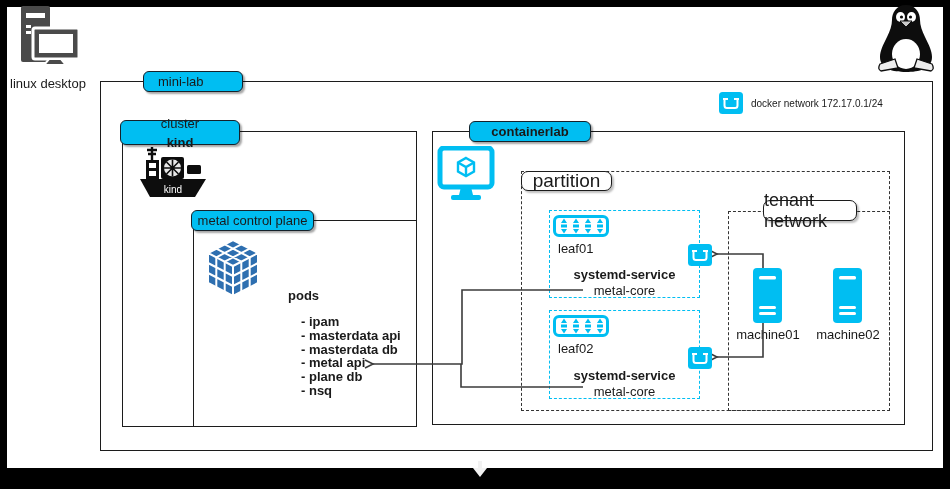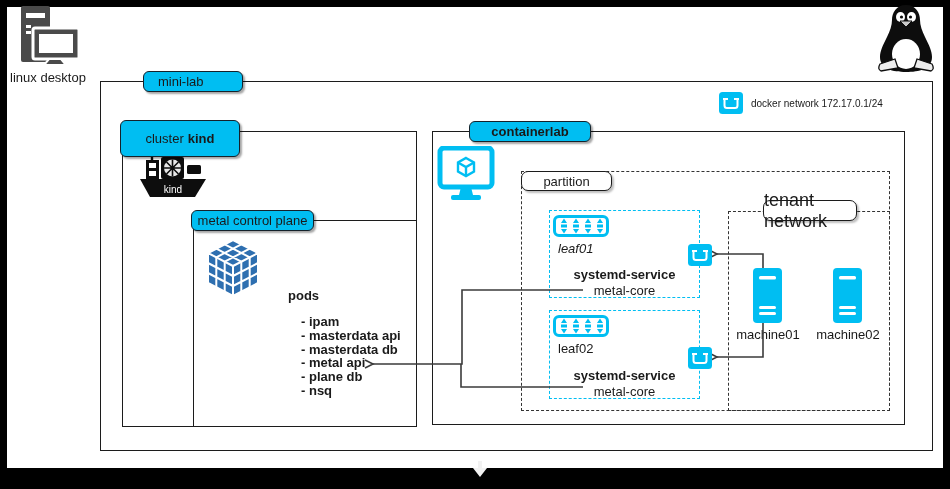--- a/index.html
+++ b/index.html
@@ -7,21 +7,21 @@
          font-family:"Liberation Sans","DejaVu Sans",sans-serif;color:#1a1a1a;}
   .abs{position:absolute;}
   #canvas{left:7px;top:7px;width:936px;height:461px;background:#fff;}
   .box{border:1.6px solid #1c1c1c;box-sizing:border-box;}
   .dash{border:1.4px dashed #333;box-sizing:border-box;}
   .cyandash{border:1.6px dashed #00bef2;box-sizing:border-box;}
   .lbl{background:#00bef2;border:1.6px solid #15222b;border-radius:6px;
        display:flex;align-items:center;justify-content:center;font-size:13px;
        box-shadow:2px 2px 2px rgba(0,0,0,.35);z-index:6;box-sizing:border-box;}
   .whitelbl{background:#fff;border:1.4px solid #1c1c1c;border-radius:7px;
-       display:flex;align-items:center;justify-content:center;font-size:13px;
+       display:flex;align-items:center;justify-content:center;font-size:19px;
        box-shadow:2px 2px 2px rgba(0,0,0,.25);z-index:6;box-sizing:border-box;}
   .txt{font-size:13px;line-height:15px;white-space:nowrap;}
   .b{font-weight:bold;}
   #pods-list div{font-size:13px;line-height:13.8px;white-space:pre;font-weight:bold;}
   svg{display:block;}
   #wires{left:0;top:0;z-index:5;pointer-events:none;}
 </style>
 </head>
 <body>
 
@@ -30,21 +30,21 @@
 
   <svg class="abs" style="left:12px;top:4px;" width="72" height="62" viewBox="0 0 72 62">
     <rect x="9" y="2" width="29" height="56" rx="2" fill="#4a4a4a"></rect>
     <rect x="14" y="9" width="19" height="5" fill="#fff"></rect>
     <rect x="14" y="21" width="5" height="3" fill="#fff"></rect>
     <rect x="14" y="27" width="5" height="3" fill="#fff"></rect>
     <rect x="21" y="24" width="46" height="31" rx="2" fill="#4a4a4a" stroke="#fff" stroke-width="3"></rect>
     <rect x="27" y="30" width="34" height="19" fill="#fff"></rect>
     <path d="M37,55 h12 l5,6 h-22 z" fill="#4a4a4a" stroke="#fff" stroke-width="2"></path>
   </svg>
-  <div class="abs txt" style="left:2px;top:70px;width:92px;text-align:center;">linux desktop</div>
+  <div class="abs txt" style="left:2px;top:76px;width:92px;text-align:center;">linux desktop</div>
 
   <svg class="abs" style="left:874px;top:2px;" width="64" height="74" viewBox="0 0 64 74">
     <path d="M32,3 c-10,0 -14,8 -14,15 c0,5 -2,11 -5,17 c-4,8 -7,14 -7,20 c0,12 13,15 26,15 c13,0 26,-3 26,-15 c0,-6 -3,-12 -7,-20 c-3,-6 -5,-12 -5,-17 c0,-7 -4,-15 -14,-15 z" fill="#0d0d0d"></path>
     <ellipse cx="32" cy="52" rx="14" ry="15" fill="#fff"></ellipse>
     <ellipse cx="26.5" cy="15" rx="4.5" ry="5" fill="#fff"></ellipse>
     <ellipse cx="37.5" cy="15" rx="4.5" ry="5" fill="#fff"></ellipse>
     <circle cx="27.5" cy="15" r="1.6" fill="#0d0d0d"></circle>
     <circle cx="36.5" cy="15" r="1.6" fill="#0d0d0d"></circle>
     <path d="M26,19 h12 l-6,6 z" fill="#c9c9c9" stroke="#0d0d0d" stroke-width="1"></path>
     <path d="M6,62 l15,-5 l3,9 l-17,3 q-4,-2 -1,-7 z" fill="#ededed" stroke="#0d0d0d" stroke-width="1.3"></path>
@@ -57,21 +57,21 @@
   </div>
 
   <svg class="abs" style="left:719px;top:92px;" width="24" height="22" viewBox="0 0 24 22">
     <rect width="24" height="22" rx="3.5" fill="#00bef2"></rect>
     <path d="M5.5,7 v6.5 a2.5,2.5 0 0 0 2.5,2.5 h8 a2.5,2.5 0 0 0 2.5,-2.5 v-6.5" fill="none" stroke="#fff" stroke-width="2"></path>
     <path d="M4,7 h5 M15,7 h5" fill="none" stroke="#fff" stroke-width="2"></path>
   </svg>
   <div class="abs txt" style="left:751px;top:96px;font-size:10px;">docker network 172.17.0.1/24</div>
 
   <div class="abs box" style="left:122px;top:131px;width:295px;height:296px;z-index:2;"></div>
-  <div class="abs lbl" style="left:120px;top:120px;width:120px;height:37px;gap:4px;">
+  <div class="abs lbl" style="left:120px;top:120px;width:120px;height:25px;gap:4px;flex-direction:column;">
     <span>cluster</span>
     <span class="b">kind</span>
   </div>
 
   <svg class="abs" style="left:138px;top:146px;z-index:3;" width="70" height="54" viewBox="0 0 70 54">
     <path d="M14,1 v14 M9,4 h10 M10,8 h8" stroke="#0d0d0d" stroke-width="2.4" fill="none"></path>
     <rect x="8" y="14" width="13" height="19" fill="#0d0d0d"></rect>
     <rect x="11" y="17" width="7" height="5" fill="#fff"></rect>
     <rect x="11" y="25" width="7" height="5" fill="#fff"></rect>
     <rect x="23" y="11" width="23" height="22" rx="2" fill="#0d0d0d"></rect>
@@ -140,21 +140,21 @@
   <div class="abs cyandash" style="left:549px;top:210px;width:151px;height:88px;z-index:3;background:#fff;">
     <svg style="position:absolute;left:3px;top:4px;" width="56" height="22" viewBox="0 0 56 22">
       <rect x="1.5" y="1.5" width="53" height="19" rx="4.5" fill="#fff" stroke="#00bef2" stroke-width="3"></rect>
       <g fill="#00bef2">
         <path d="M11,3.5 l3,4.5 h-6 z M8,9.5 h6 v3 h-6 z M11,18.5 l3,-4.5 h-6 z"></path>
         <path d="M23,3.5 l3,4.5 h-6 z M20,9.5 h6 v3 h-6 z M23,18.5 l3,-4.5 h-6 z"></path>
         <path d="M35,3.5 l3,4.5 h-6 z M32,9.5 h6 v3 h-6 z M35,18.5 l3,-4.5 h-6 z"></path>
         <path d="M47,3.5 l3,4.5 h-6 z M44,9.5 h6 v3 h-6 z M47,18.5 l3,-4.5 h-6 z"></path>
       </g>
     </svg>
-    <div class="txt" style="position:absolute;left:8px;top:30px;font-style:italic;">leaf01</div>
+    <div class="txt" style="position:absolute;left:8px;top:30px;">leaf01</div>
     <div class="txt b" style="position:absolute;left:0;top:56px;width:100%;text-align:center;">systemd-service</div>
     <div class="txt" style="position:absolute;left:0;top:72px;width:100%;text-align:center;">metal-core</div>
   </div>
 
   <div class="abs cyandash" style="left:549px;top:310px;width:151px;height:89px;z-index:3;background:#fff;padding-left:44px;">
     <svg style="position:absolute;left:3px;top:4px;" width="56" height="22" viewBox="0 0 56 22">
       <rect x="1.5" y="1.5" width="53" height="19" rx="4.5" fill="#fff" stroke="#00bef2" stroke-width="3"></rect>
       <g fill="#00bef2">
         <path d="M11,3.5 l3,4.5 h-6 z M8,9.5 h6 v3 h-6 z M11,18.5 l3,-4.5 h-6 z"></path>
         <path d="M23,3.5 l3,4.5 h-6 z M20,9.5 h6 v3 h-6 z M23,18.5 l3,-4.5 h-6 z"></path>

